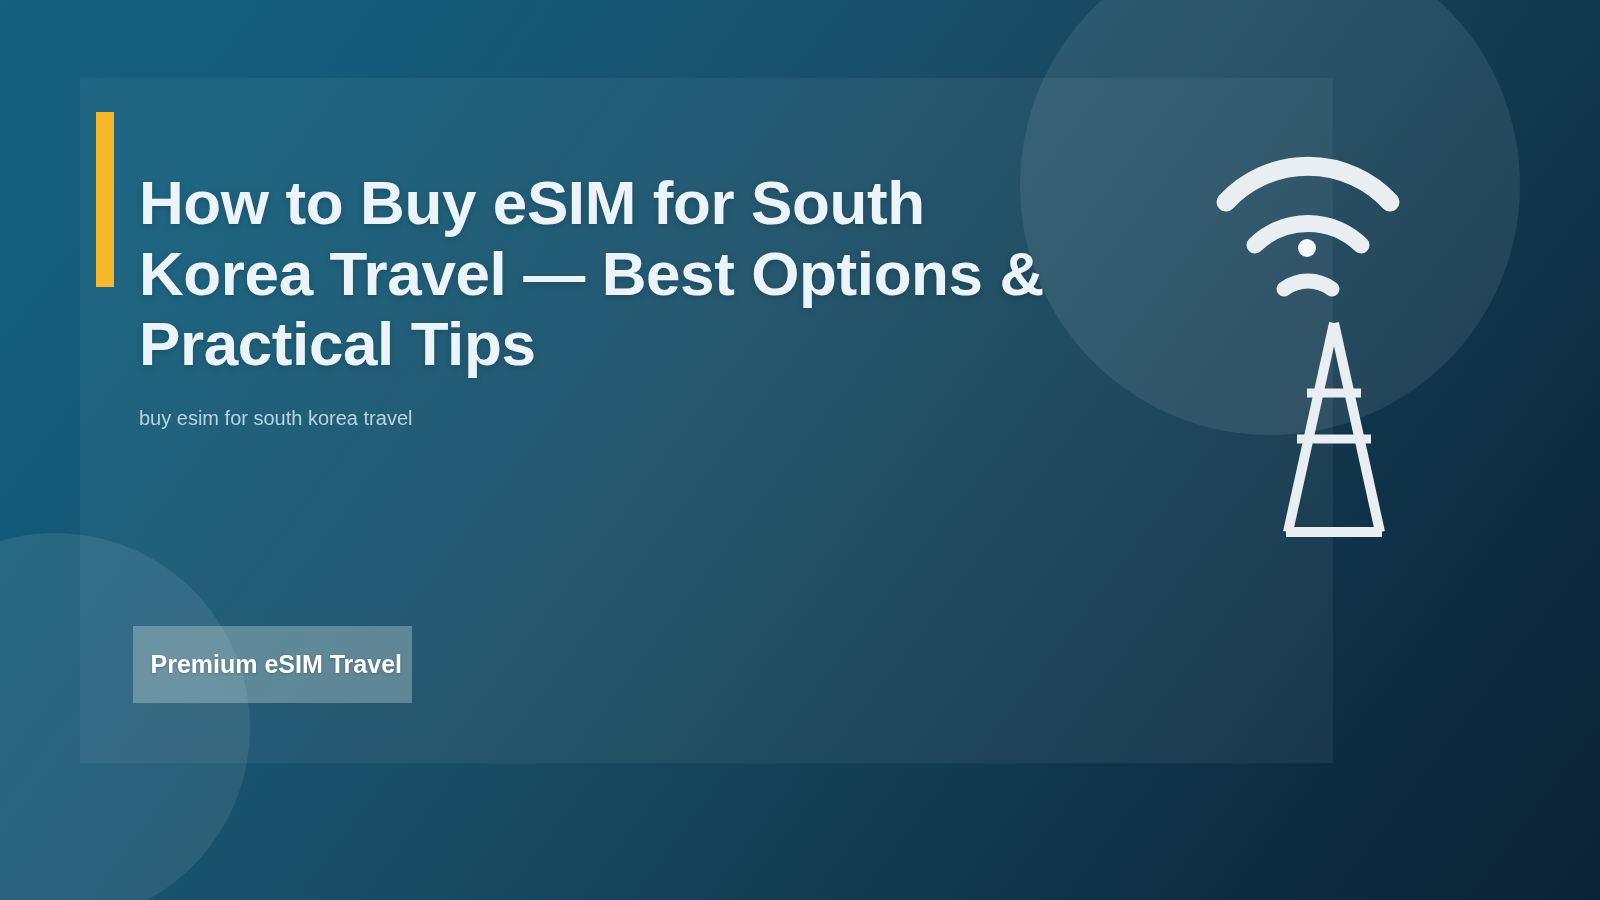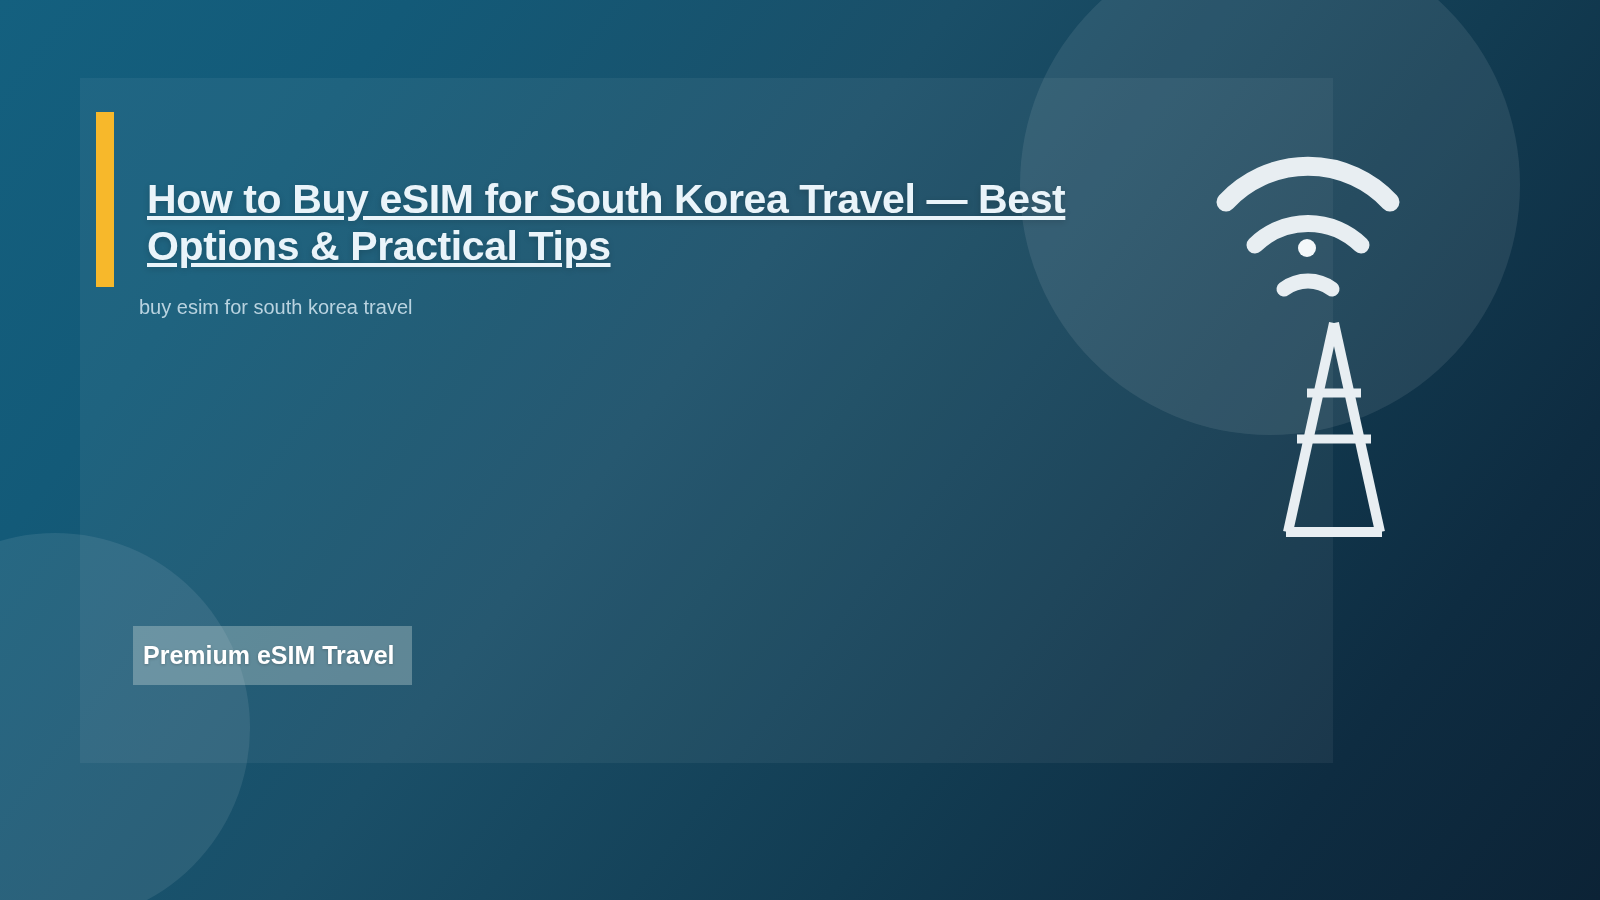--- a/index.html
+++ b/index.html
@@ -64,48 +64,47 @@
   }
 
   
   .text-block {
     position: absolute;
     left: 139px;
     top: 168px;
     width: 975px;
   }
   .slide-title {
-    margin: 8px;
-    font-size: 41px;
+    margin: 0;
+    font-size: 62px;
     font-weight: bold;
     line-height: 1.14;
     letter-spacing: -0.4px;
     color: #eaf4fa;
     text-shadow: 0 2px 6px rgba(0, 0, 0, 0.17);
-    text-decoration: underline;
   }
   .slide-subtitle {
     margin: 26px 0 0 0;
     font-size: 20px;
     font-weight: normal;
     line-height: 1.2;
     color: #b9d3e0;
   }
 
   
   .badge {
     position: absolute;
     left: 133px;
     top: 626px;
     width: 279px;
-    height: 59px;
+    height: 77px;
     background: rgba(233, 243, 236, 0.30);
     display: flex;
     align-items: center;
-    justify-content: flex-start;
+    justify-content: flex-end;
     box-sizing: border-box;
     padding: 0 10px;
   }
   .badge-label {
     font-size: 25px;
     font-weight: bold;
     color: #ffffff;
     white-space: nowrap;
     text-shadow: 0 1px 3px rgba(0, 0, 0, 0.22);
   }

